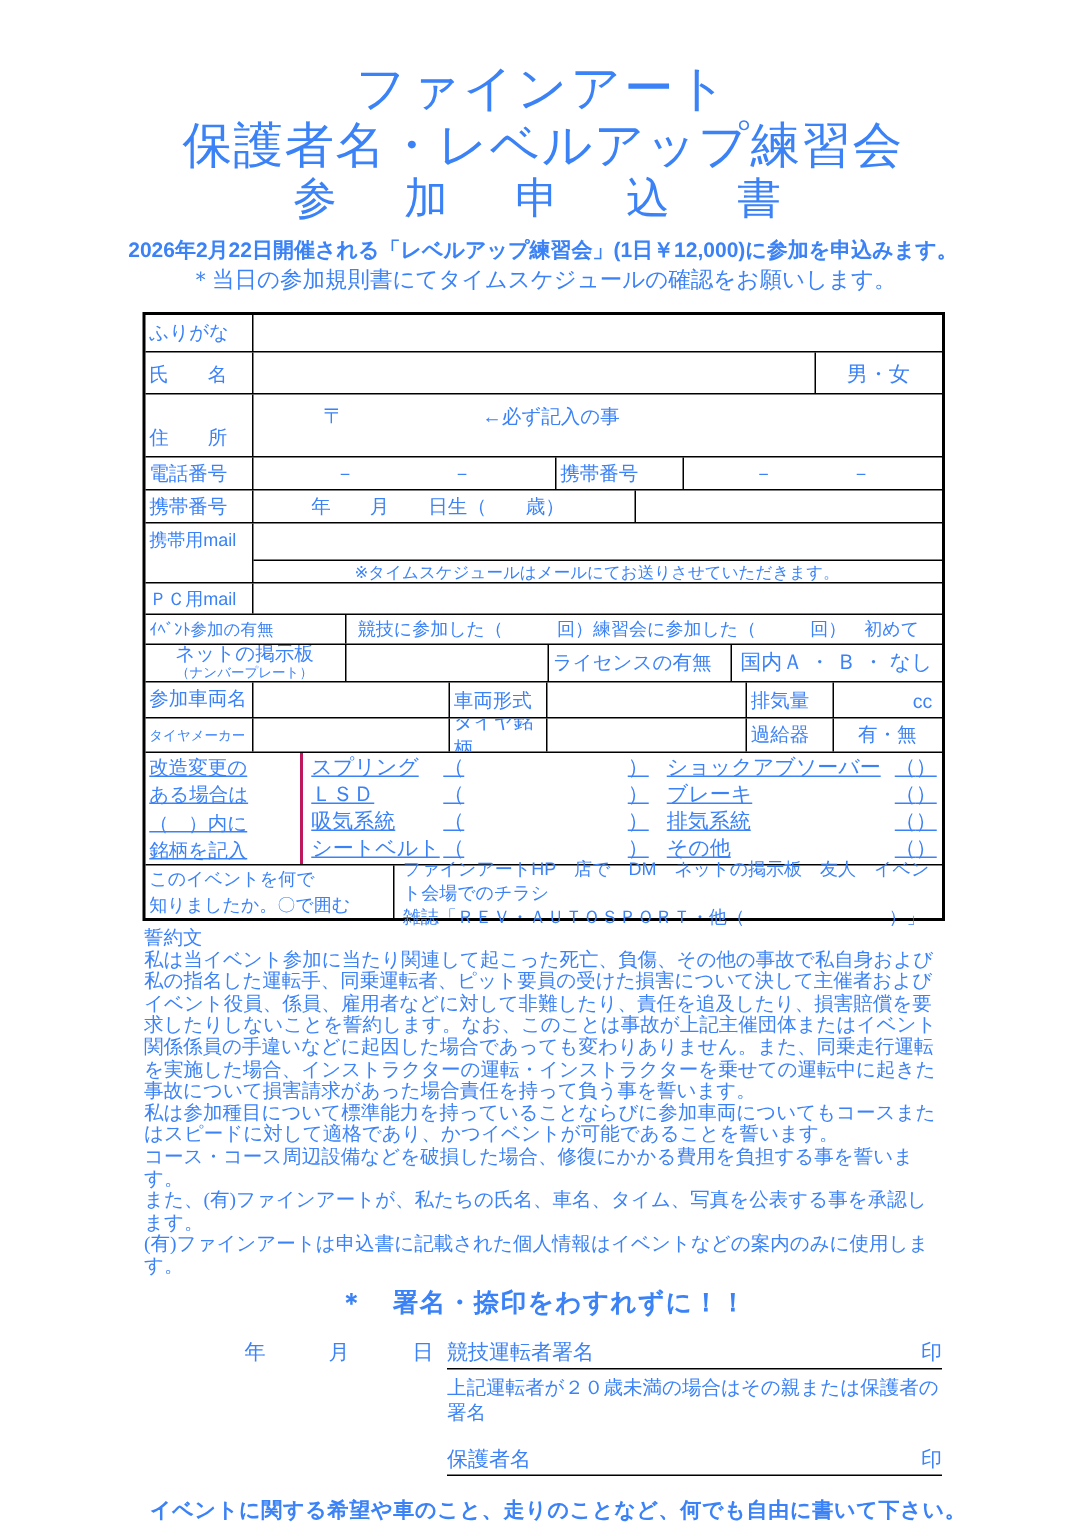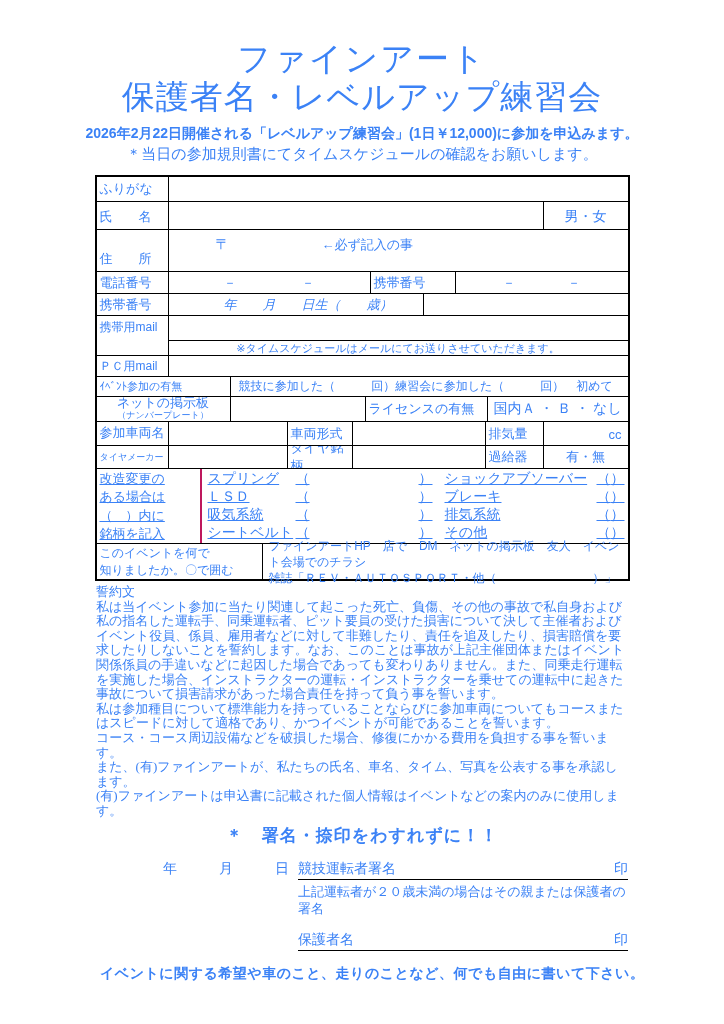--- a/index.html
+++ b/index.html
@@ -19,21 +19,21 @@
   .tr{display:flex;border-top:1px solid #000;box-sizing:border-box;align-items:stretch;}
   .tr.first{border-top:none;}
   .c{border-left:1px solid #000;box-sizing:border-box;display:flex;align-items:center;
      padding:0 3px;overflow:hidden;font-size:13px;}
   .c.nb{border-left:none;}
   .bottomal{align-items:flex-end;padding-bottom:3px;}
   .topal{align-items:flex-start;padding-top:3px;}
   .centerh{justify-content:center;}
   .w71{width:71px;flex:none;} .w85{width:85px;flex:none;} .w202{width:202px;flex:none;}
   .w255{width:255px;flex:none;} .w133{width:133px;flex:none;} .w135{width:135px;flex:none;}
-  .w122{width:122px;flex:none;} .w119{width:119px;flex:none;} .w65{width:65px;flex:none;}
+  .w122{width:122px;flex:none;} .w119{width:119px;flex:none;} .w65{width:65px;flex:none;margin-left:12px;}
   .w58{width:58px;flex:none;} .w103{width:103px;flex:none;} .w165{width:165px;flex:none;}
   .f1{flex:1;}
   .h24{height:24px;} .h28{height:28px;} .h42{height:42px;} .h22{height:22px;}
   .h40{height:40px;} .h21{height:21px;} .h20{height:20px;} .h25{height:25px;}
   .h23{height:23px;} .h75{height:75px;text-decoration:underline;} .h36{height:36px;}
   .stack{flex:1;display:flex;flex-direction:column;border-left:1px solid #000;box-sizing:border-box;}
   .stack .srow{box-sizing:border-box;}
   .stack .srow2{border-top:1px solid #000;font-size:11px;display:flex;align-items:center;justify-content:center;}
   .addr-inner{display:flex;align-items:flex-start;padding-top:3px;width:100%;}
   .postal{font-size:14px;margin-left:44px;}
@@ -70,20 +70,21 @@
   .footer{margin:14px 0 0 100px;font-size:14px;font-weight:bold;letter-spacing:0.5px;}
 </style>
 </head>
 <body>
 
 <div class="page">
 
   <div class="hdr">
     <div class="t1">ファインアート</div>
     <div class="t2">保護者名・レベルアップ練習会</div>
+    <div class="t3">参　加　申　込　書</div>
     <div class="intro">2026年2月22日開催される「レベルアップ練習会」(1日￥12,000)に参加を申込みます。</div>
     <div class="note">＊当日の参加規則書にてタイムスケジュールの確認をお願いします。</div>
   </div>
 
   <div class="tbl">
 
     <div class="tr first h24">
       <div class="c nb w71">ふりがな</div>
       <div class="c f1"></div>
     </div>
@@ -106,21 +107,21 @@
 
     <div class="tr h22">
       <div class="c nb w71">電話番号</div>
       <div class="c w202 centerh">－　　　　　－</div>
       <div class="c w85">携帯番号</div>
       <div class="c f1 centerh">－　　　　－</div>
     </div>
 
     <div class="tr h22">
       <div class="c nb w71">携帯番号</div>
-      <div class="c w255" style="padding-left:55px;font-style:italic;">年　　月　　日生（　　歳）</div>
+      <div class="c w255" style="padding-left:39px;">年　　月　　日生（　　歳）</div>
       <div class="c f1"></div>
     </div>
 
     <div class="tr h40">
       <div class="c nb w71 topal small12">携帯用mail</div>
       <div class="stack">
         <div class="srow" style="height:24px;"></div>
         <div class="srow srow2" style="height:15px;">※タイムスケジュールはメールにてお送りさせていただきます。</div>
       </div>
     </div>

